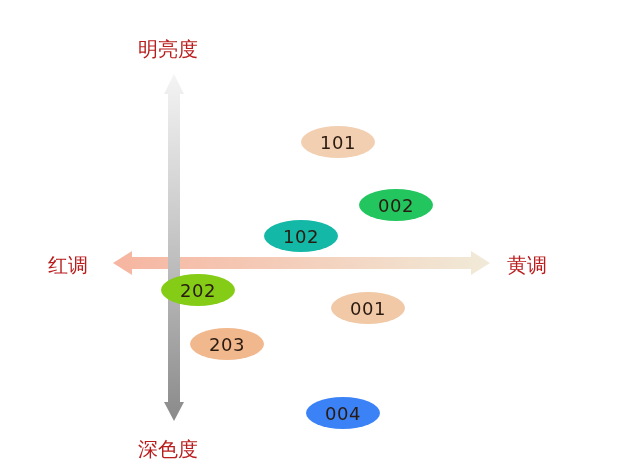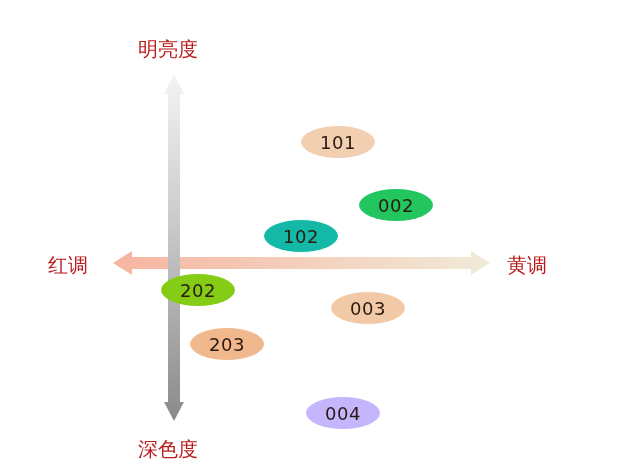--- a/index.html
+++ b/index.html
@@ -47,20 +47,20 @@
 <div class="bubble" style="left:359px; top:189px; background:#22c55e;">
     <span>002</span>
   </div>
 <div class="bubble" style="left:264px; top:220px; background:#14b8a6;">
     <span>102</span>
   </div>
 <div class="bubble" style="left:161px; top:274px; background:#84cc16;">
     <span>202</span>
   </div>
 <div class="bubble" style="left:331px; top:292px; background:#f1c9a6;">
-    <span>003</span>
+    <span>001</span>
   </div>
 <div class="bubble" style="left:190px; top:328px; background:#f2b88d;">
     <span>203</span>
   </div>
-<div class="bubble" style="left:306px; top:397px; background:#c4b5fd;">
+<div class="bubble" style="left:306px; top:397px; background:#3b82f6;">
     <span>004</span>
   </div>
 
 </body></html>

